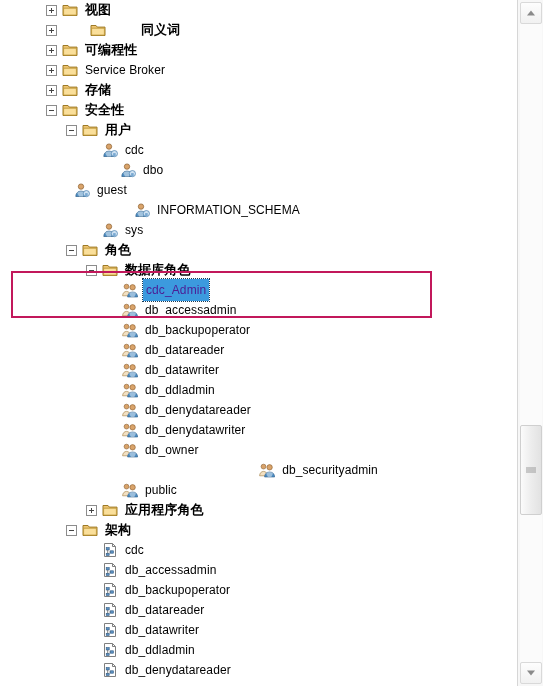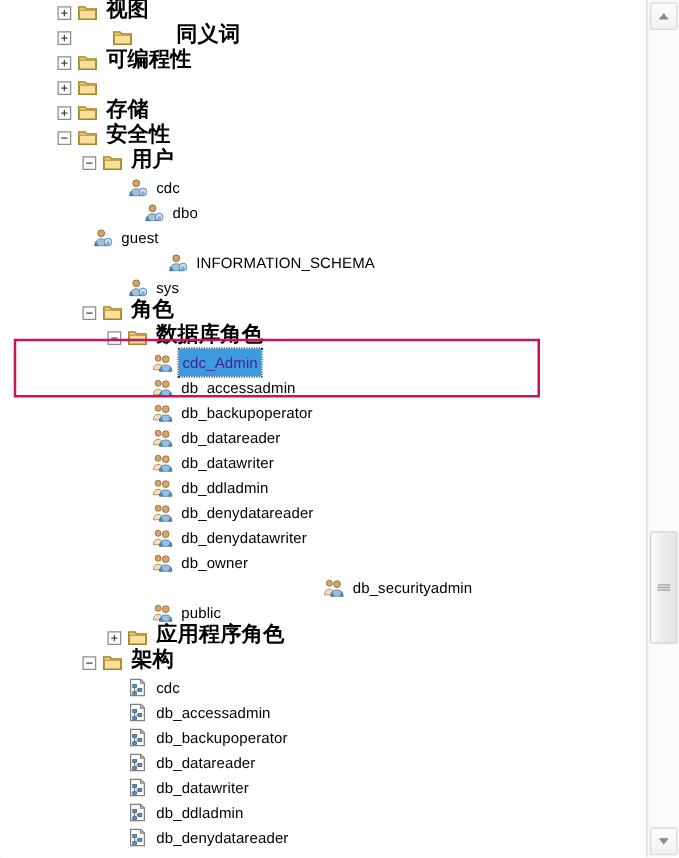--- a/index.html
+++ b/index.html
@@ -86,23 +86,23 @@
   }
   .ico svg { display: block; }
 
   .label {
     font-size: 12px;
     color: #000000;
     padding: 0 2px;
     letter-spacing: 0.1px;
   }
   .label.cjk {
-    font-family: Liberation Mono, monospace;
+    font-family: Liberation Sans, sans-serif;
     font-weight: bold;
-    font-size: 17px;
+    font-size: 13px;
   }
   .node.selected .label {
     background: #3c9ade;
     color: #4c1d95;
     outline: 1px dotted #1b3b55;
     outline-offset: 0px;
     padding: 1px 3px;
   }
 
   
@@ -237,20 +237,21 @@
         <span class="label cjk">可编程性</span>
       </div>
       <div class="node" style="padding-left: 46px;">
         <span class="twisty plus"></span>
         <span class="ico">
           <svg width="16" height="16" viewBox="0 0 16 16">
             <path d="M1 3.5h5l1.3 1.6H15v8.4H1z" fill="#f0c674" stroke="#9d7a27" stroke-width="1"></path>
             <path d="M1.6 6.2h12.8v6.9H1.6z" fill="#fadf9a" stroke="#b8912f" stroke-width=".8"></path>
           </svg>
         </span>
+        <span class="label">Service Broker</span>
       </div>
       <div class="node" style="padding-left: 46px;">
         <span class="twisty plus"></span>
         <span class="ico">
           <svg width="16" height="16" viewBox="0 0 16 16">
             <path d="M1 3.5h5l1.3 1.6H15v8.4H1z" fill="#f0c674" stroke="#9d7a27" stroke-width="1"></path>
             <path d="M1.6 6.2h12.8v6.9H1.6z" fill="#fadf9a" stroke="#b8912f" stroke-width=".8"></path>
           </svg>
         </span>
         <span class="label cjk">存储</span>
@@ -281,21 +282,21 @@
           <svg width="16" height="16" viewBox="0 0 16 16">
             <circle cx="7" cy="4.6" r="2.7" fill="#d9a36a" stroke="#8a5d2c" stroke-width=".7"></circle>
             <path d="M1.8 14.5c0-3.3 2.3-5.4 5.2-5.4s5.2 2.1 5.2 5.4z" fill="#4f8fc4" stroke="#2d5d88" stroke-width=".7"></path>
             <path d="M7 9.2c1.6 0 3 .6 3.9 1.6l-2 3.7H5.1l-2-3.7C4 9.8 5.4 9.2 7 9.2z" fill="#e8eef4" opacity=".55"></path>
             <circle cx="12.4" cy="11.6" r="3.1" fill="#cfe2f2" stroke="#4a7fae" stroke-width=".7"></circle>
             <path d="M11.1 11.1h2.6v3h-2.6z" fill="#7aa9d2"></path>
           </svg>
         </span>
         <span class="label">cdc</span>
       </div>
-      <div class="node" style="padding-left: 68px; margin-left: 31px;">
+      <div class="node" style="padding-left: 104px;">
         <span class="twisty none"></span>
         <span class="ico">
           <svg width="16" height="16" viewBox="0 0 16 16">
             <circle cx="7" cy="4.6" r="2.7" fill="#d9a36a" stroke="#8a5d2c" stroke-width=".7"></circle>
             <path d="M1.8 14.5c0-3.3 2.3-5.4 5.2-5.4s5.2 2.1 5.2 5.4z" fill="#4f8fc4" stroke="#2d5d88" stroke-width=".7"></path>
             <path d="M7 9.2c1.6 0 3 .6 3.9 1.6l-2 3.7H5.1l-2-3.7C4 9.8 5.4 9.2 7 9.2z" fill="#e8eef4" opacity=".55"></path>
             <circle cx="12.4" cy="11.6" r="3.1" fill="#cfe2f2" stroke="#4a7fae" stroke-width=".7"></circle>
             <path d="M11.1 11.1h2.6v3h-2.6z" fill="#7aa9d2"></path>
           </svg>
         </span>

